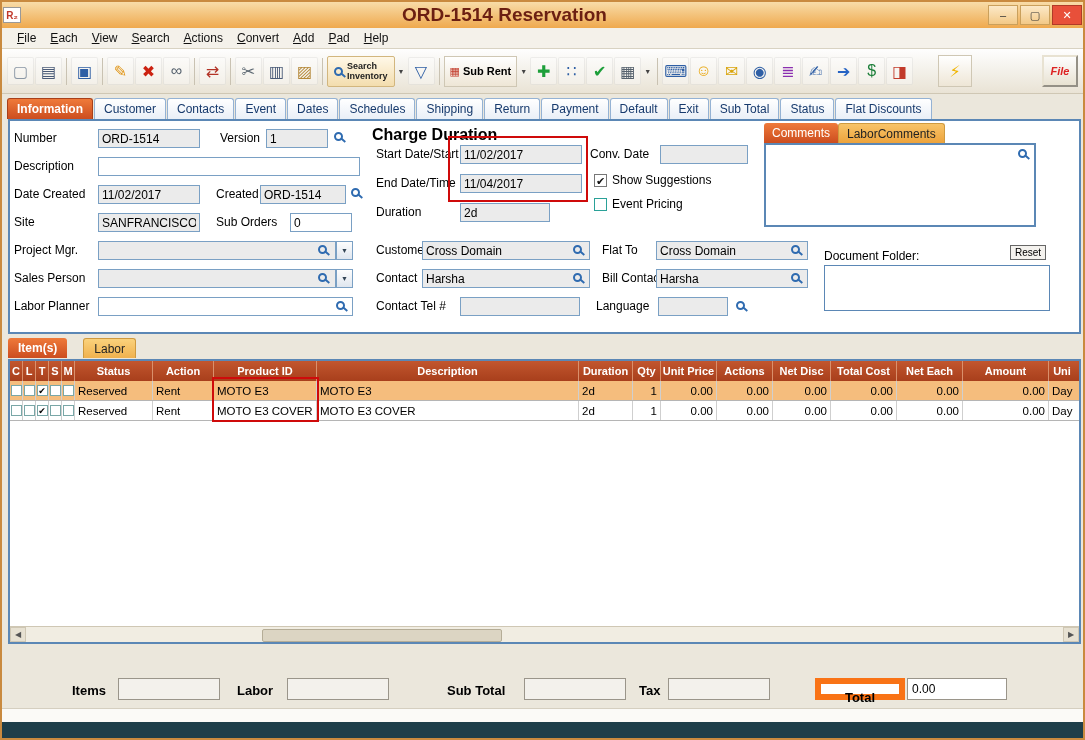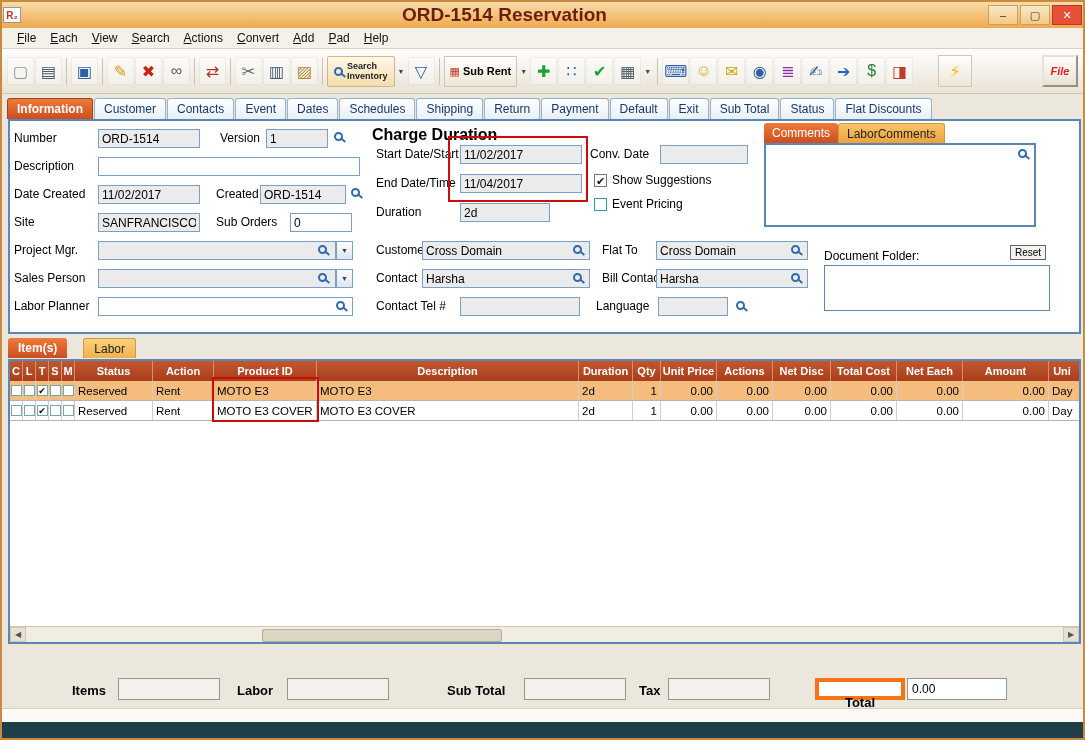--- a/index.html
+++ b/index.html
@@ -89,21 +89,21 @@
   .hscroll{position:absolute;left:0;bottom:0;width:100%;height:16px;background:#f1ede2;border-top:1px solid #cfc7b4;
            display:flex;align-items:center}
   .sarrow{width:16px;height:15px;display:flex;align-items:center;justify-content:center;font-size:8px;color:#555;
           background:#e7e1d2;border:1px solid #cfc7b4;flex:none}
   .sarrow.right{margin-left:auto}
   .sthumb{position:absolute;left:252px;width:240px;height:13px;top:2px;background:#dcd5c3;border:1px solid #b5ad97;border-radius:2px}
   
   .totlbl{position:absolute;font-weight:bold;font-size:13px;color:#000}
   .totin{position:absolute;height:22px;border:1px solid #9a958a;background:#f3f1ec;font-size:12px;padding:1px 4px;font-family:inherit}
   .totin.white{background:#fff}
-  .totalbox{position:absolute;border:4px solid #f97316;background:#fff;font-weight:bold;text-align:center;font-size:13px;padding-top:13px}
+  .totalbox{position:absolute;border:6px solid #f97316;background:#fff;font-weight:bold;text-align:center;font-size:13px;padding-top:6px}
   .bottomwhite{position:absolute;left:0;right:0;top:706px;height:18px;background:#fbfaf7;border-top:1px solid #d5cfc0}
   .bottombar{position:absolute;left:0;right:0;bottom:0;height:16px;background:#1e3e49}
   
   .redbox{position:absolute;border:2px solid #cf0a0a;pointer-events:none;background:transparent}
 </style>
 </head>
 <body>
 
 <div class="titlebar">
   <span class="appico">R₂</span>

